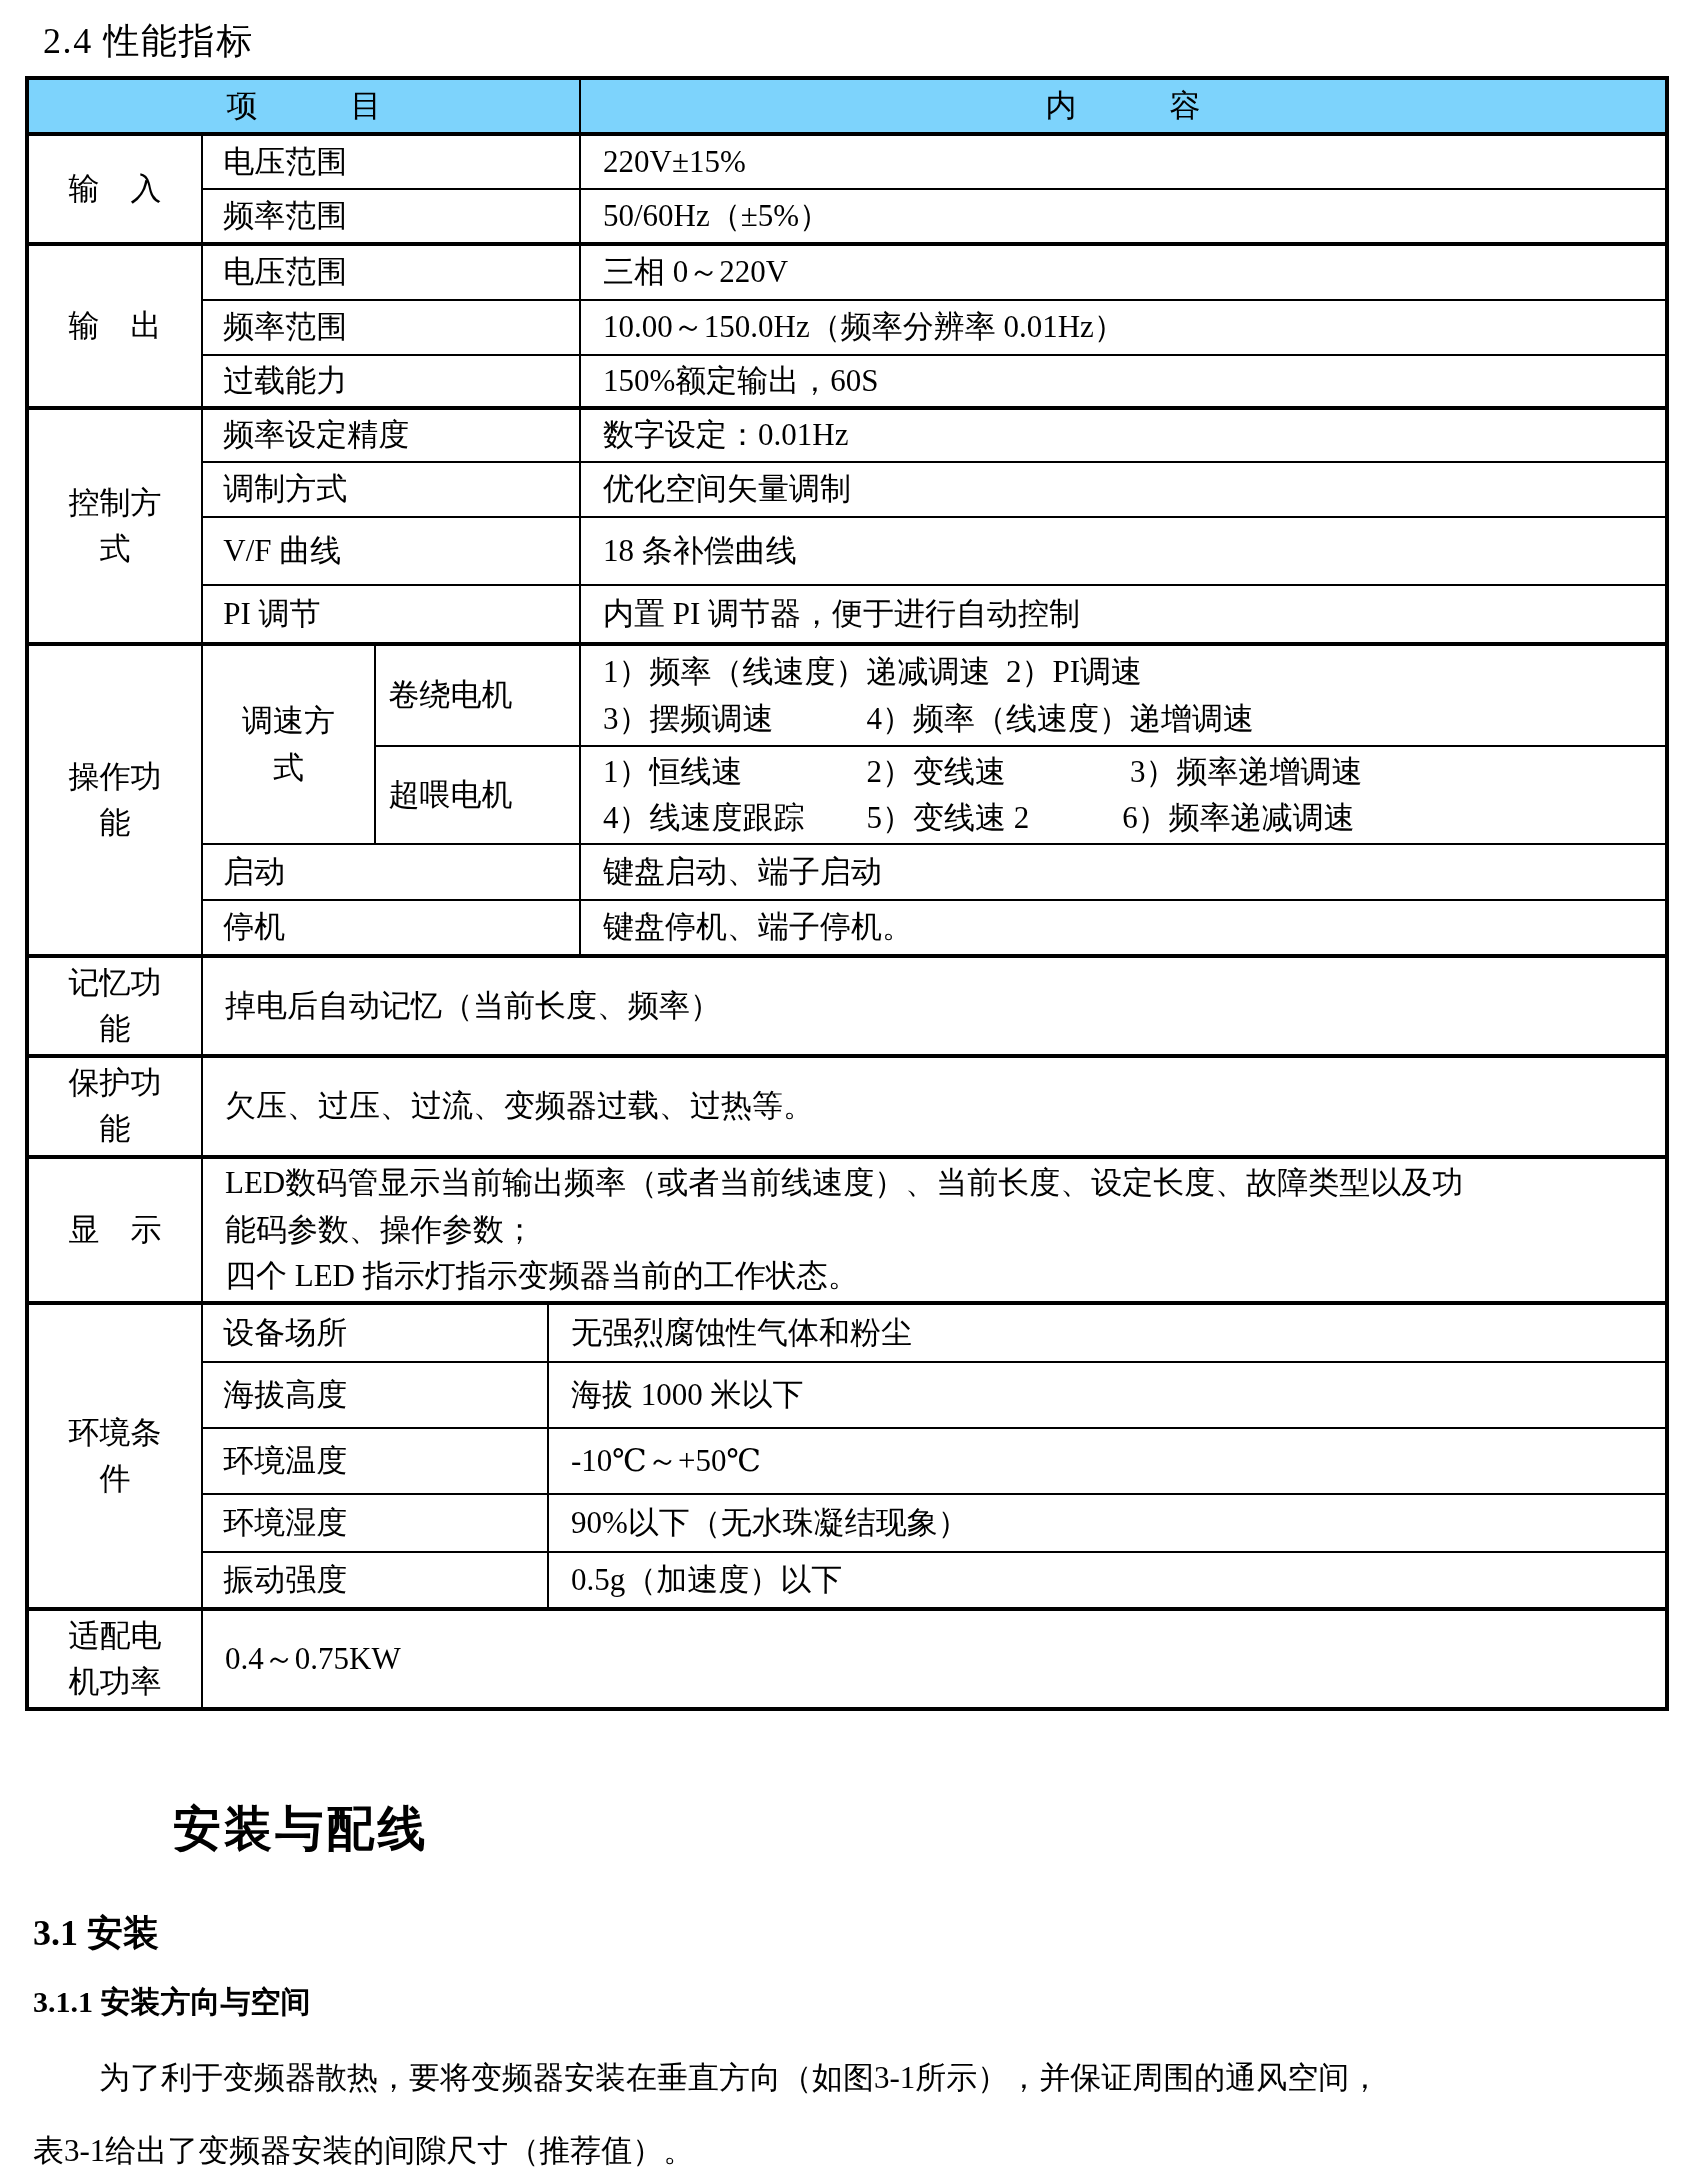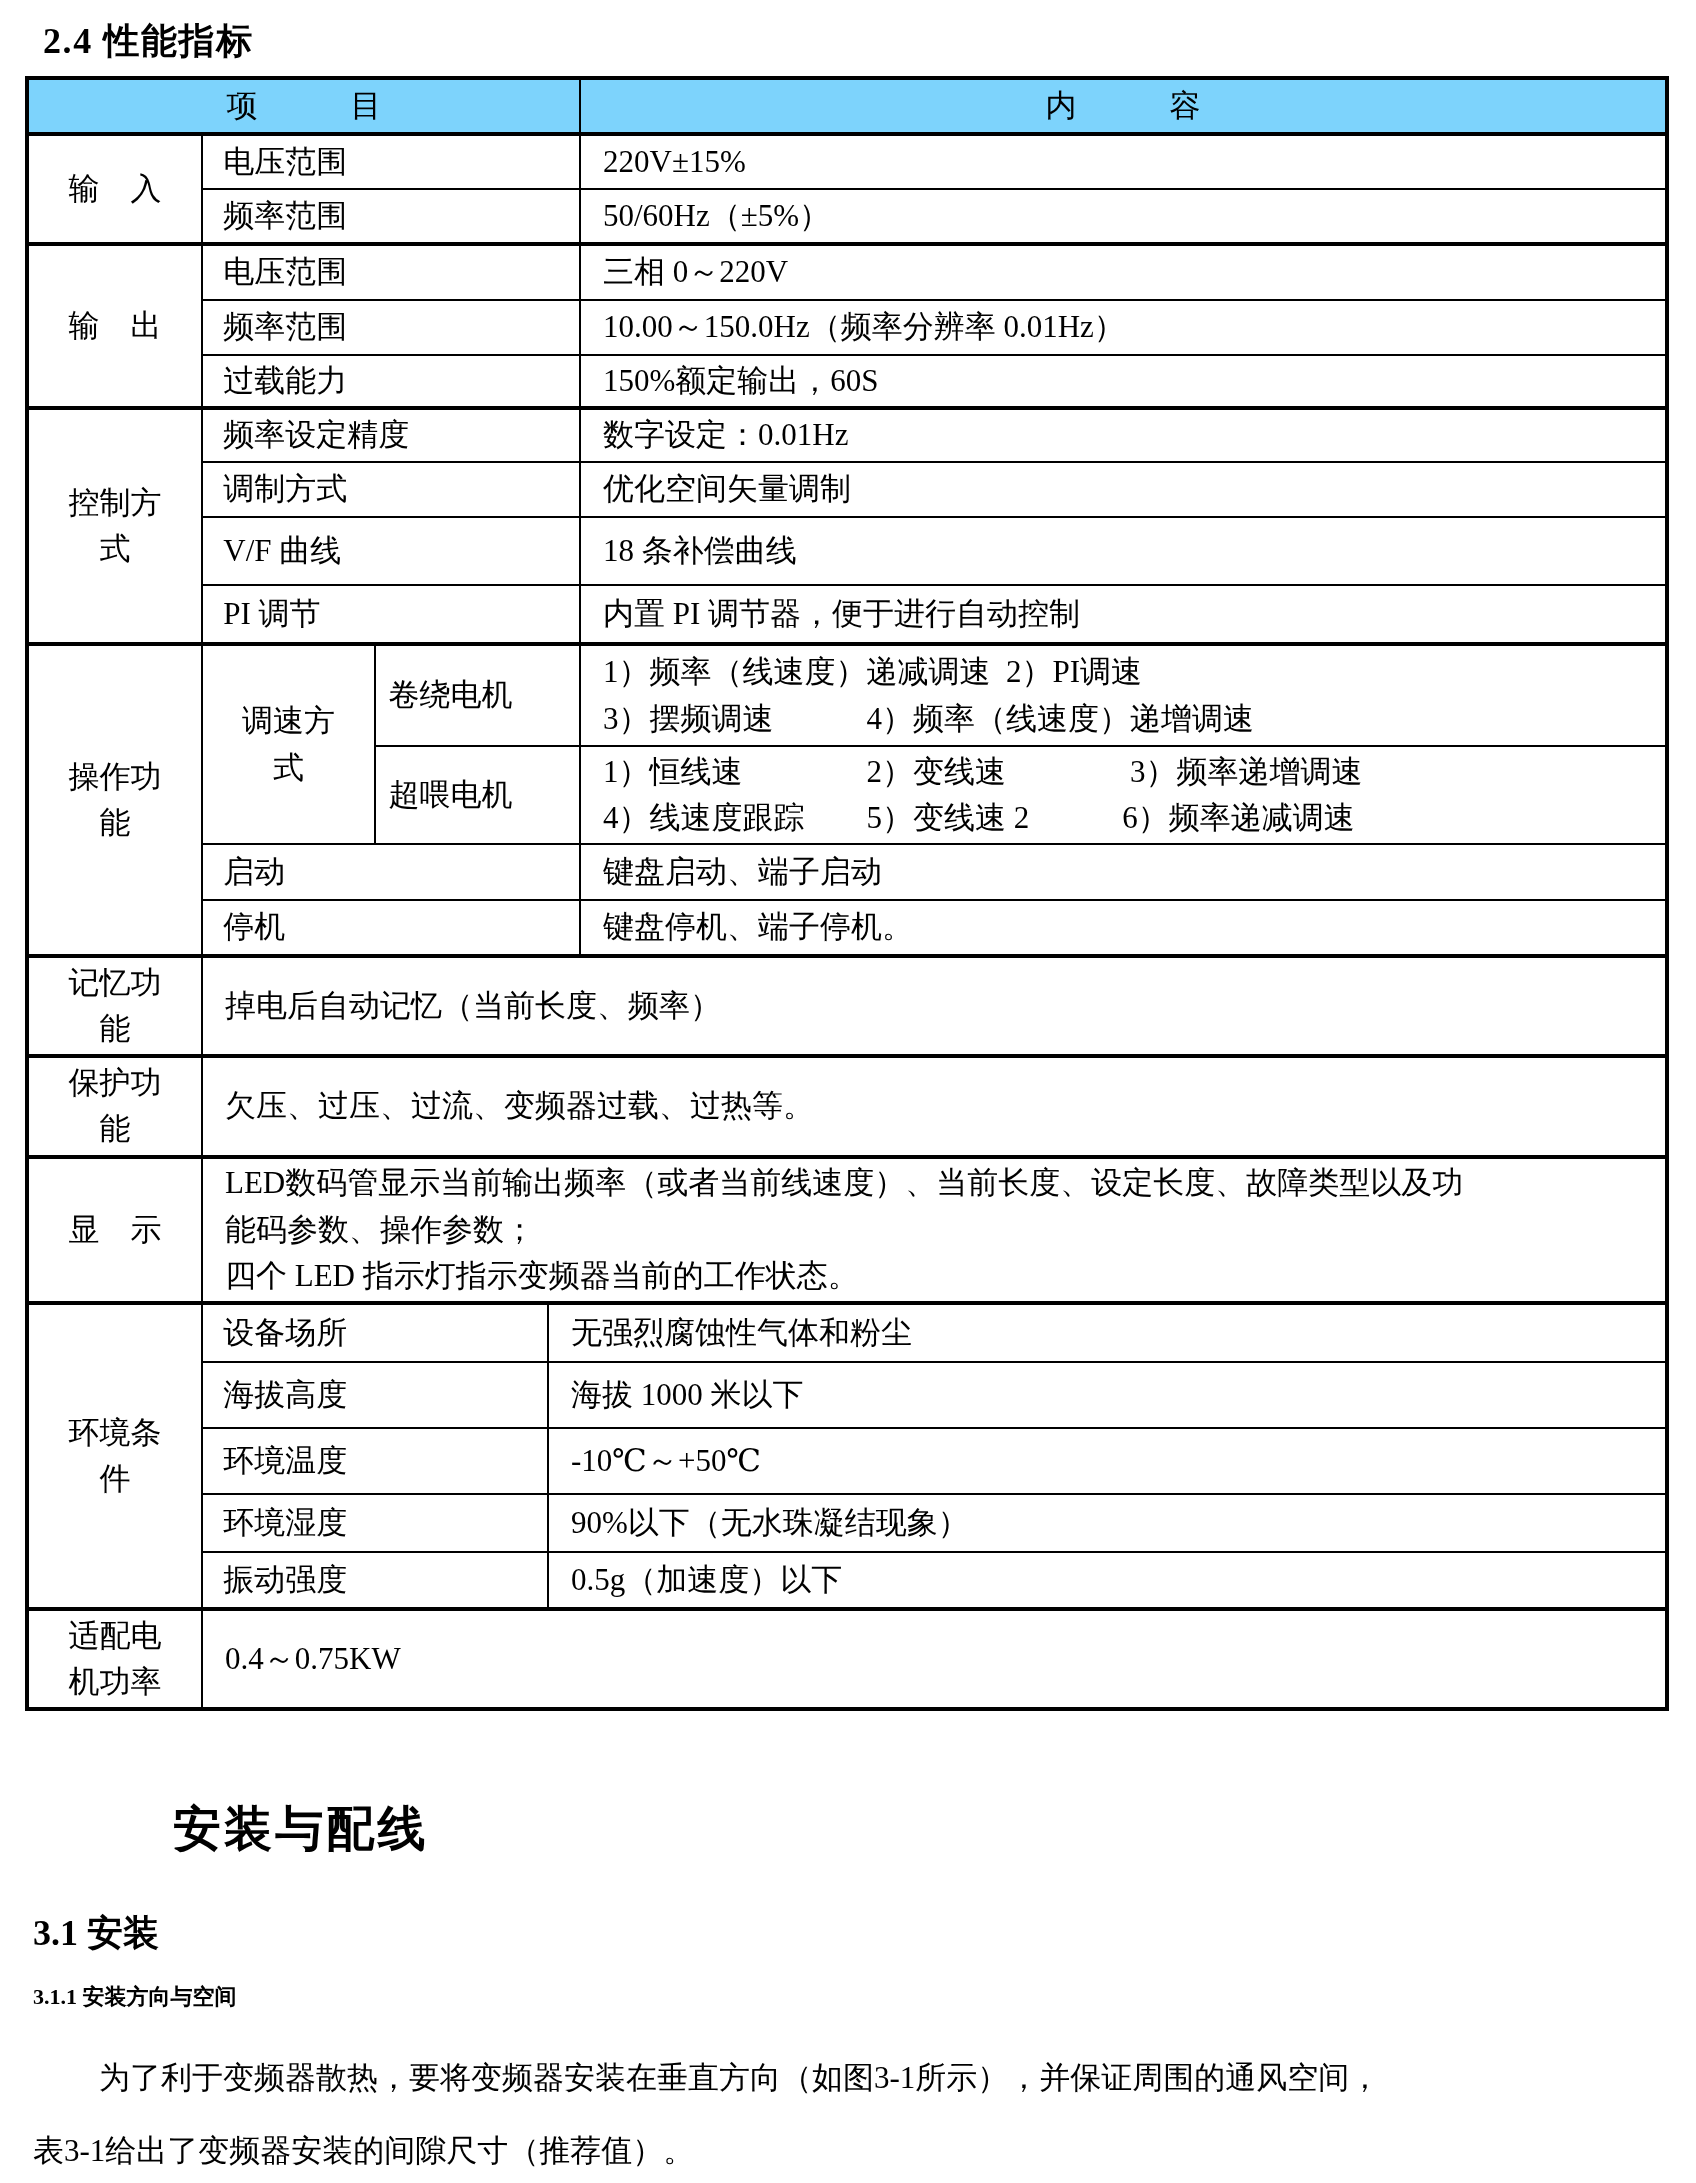--- a/index.html
+++ b/index.html
@@ -1,33 +1,33 @@
 <!DOCTYPE html>
 <html style="font-size:12.5px"><head>
 <meta charset="utf-8">
 <style>
   html,body{margin:0;padding:0;}
   body{
     width:1696px;height:2183px;position:relative;background:#ffffff;color:#000;
     font-family:"Liberation Serif","DejaVu Serif",serif;
   }
-  .page-title{position:absolute;left:43px;top:17px;font-size:36px;font-weight:bold;letter-spacing:1.6px;text-align:right;}
+  .page-title{position:absolute;left:43px;top:17px;font-size:36px;font-weight:normal;letter-spacing:1.6px;text-align:right;}
   .tbl-wrap{position:absolute;left:25px;top:76px;}
   table{border-collapse:collapse;table-layout:fixed;width:1641px;border:4.7px solid #000;background:#fff;}
   col.cA{width:175px;}col.cB1{width:173px;}col.cB2{width:173px;}col.cB3{width:32px;}col.cC{width:1087px;}
   td,th{border:2.3px solid #000;font-size:31px;line-height:1.5;vertical-align:middle;overflow:hidden;white-space:pre-wrap;padding:1.6px 4.7px;}
   tr.gs>td,tr.gs>th{border-top:4.7px solid #000;}
   thead th{background:#7dd3fc;font-weight:normal;text-align:center;}
   .glabel{text-align:center;padding:1.6px 3.1px;}
   .item{padding-left:20.3px;text-align:left;}
   .motor{padding-left:12.5px;text-align:left;}
   .content{padding-left:22px;text-align:left;}
   .chapter{position:absolute;left:173px;top:1797px;font-size:48px;font-weight:bold;letter-spacing:3.1px;}
   .h31{position:absolute;left:33px;top:1909px;font-size:36px;font-weight:bold;}
-  .h311{position:absolute;left:33px;top:1982px;font-size:22px;font-weight:bold;}
+  .h311{position:absolute;left:33px;top:1982px;font-size:30px;font-weight:bold;}
   .para{position:absolute;left:33px;top:2041px;width:1639px;font-size:31px;line-height:73px;white-space:pre-wrap;text-indent:66px;}
 </style>
 </head>
 <body>
 
 <div class="page-title">2.4 性能指标</div>
 
 <div class="tbl-wrap">
 <table>
   <colgroup>

